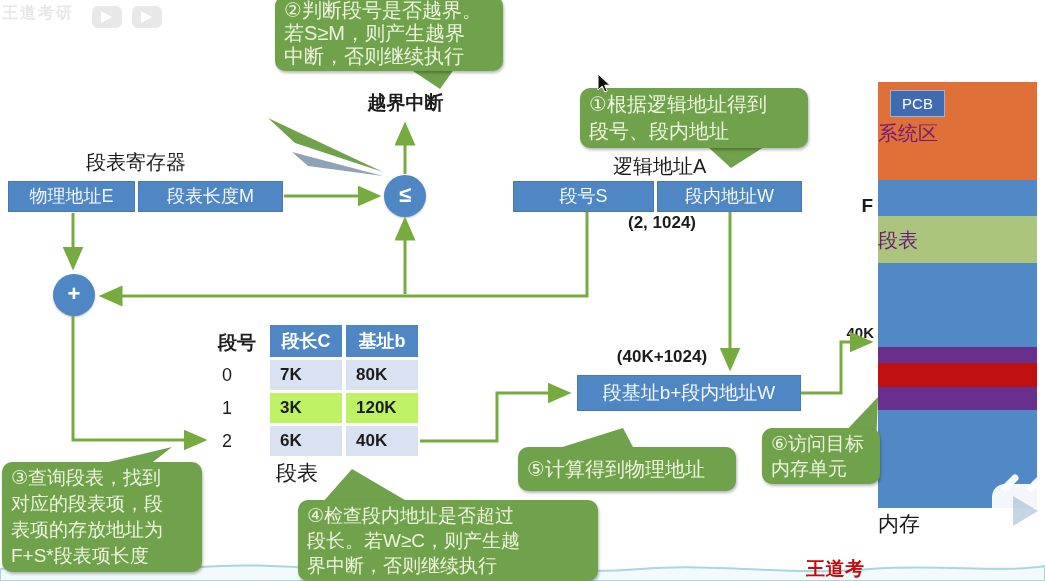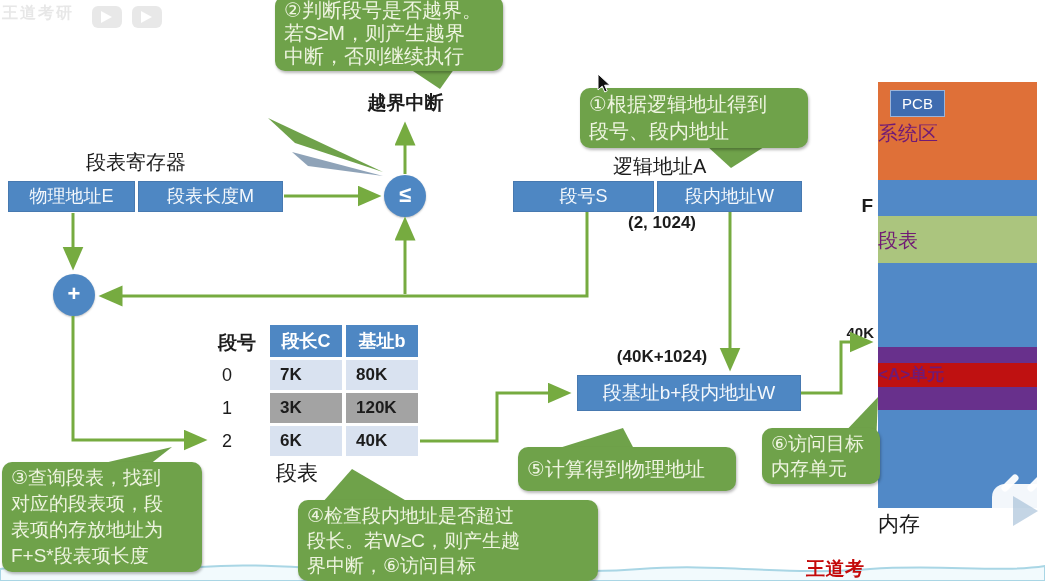--- a/index.html
+++ b/index.html
@@ -27,21 +27,21 @@
   .lbl.bold{font-weight:bold;}
 
   
   .segtable{display:grid;grid-template-columns:72px 72px;grid-auto-rows:auto;
     column-gap:4px;row-gap:3px;}
   .segtable .hcell{background:#4e87c3;color:#fff;font-weight:bold;font-size:18px;
     height:32px;line-height:32px;text-align:center;}
   .segtable .dcell{height:30px;line-height:30px;font-size:17px;font-weight:600;
     color:#1c1c1c;padding-left:10px;box-sizing:border-box;}
   .segtable .alt{background:#d9e2f0;}
-  .segtable .plain{background:#a3a3a3;}
+  .segtable .plain{background:#bef264;}
 
   
   #memcol{left:878px;top:82px;width:159px;height:426px;z-index:1;}
   .memsec{position:absolute;left:0;width:100%;}
   .memlabel{position:absolute;width:100%;color:#701a75;font-size:20px;}
 
   .footer-brand{color:#c40a0a;font-weight:bold;font-size:19px;letter-spacing:.5px;}
   .watermark{color:#d4d4d4;opacity:.55;font-weight:bold;font-size:16px;letter-spacing:2px;}
 </style>
 </head>
@@ -71,21 +71,20 @@
     <div class="memsec" style="top:181px;height:84px;background:#5189c7"></div>
     <div class="memsec" style="top:265px;height:16px;background:#68308c"></div>
     <div class="memsec" style="top:281px;height:24px;background:#bf1111"></div>
     <div class="memsec" style="top:305px;height:23px;background:#68308c"></div>
     <div class="memsec" style="top:328px;height:98px;background:#5189c7"></div>
 
     <div class="abs" style="left:12px;top:8px;width:55px;height:27px;background:#3f6cb0;
          box-shadow:inset 0 0 0 1px #9db4d8;color:#fff;font-size:15px;text-align:center;line-height:27px">PCB</div>
     <div class="memlabel" style="top:38px">系统区</div>
     <div class="memlabel" style="top:145px">段表</div>
-    <div class="memlabel" style="top:281px;font-size:17px;line-height:24px;font-weight:bold">&lt;A&gt;单元</div>
   </div>
 
   <div class="abs lbl bold" style="left:855px;top:195px;width:18px;text-align:right;font-size:19px">F</div>
   <div class="abs lbl bold" style="left:840px;top:324px;width:34px;text-align:right;font-size:15px">40K</div>
   <div class="abs lbl" style="left:878px;top:510px;width:159px;text-align:left;font-size:21px;z-index:1">内存</div>
 
   <div class="abs lbl" style="left:86px;top:149px;z-index:1">段表寄存器</div>
   <div class="abs bluebox" style="left:8px;top:181px;z-index:1">
     <div class="cell" style="width:127px">物理地址E</div>
     <div class="cell" style="width:145px">段表长度M</div>
@@ -155,21 +154,21 @@
 若S≥M，则产生越界
 中断，否则继续执行</div>
   <div class="abs bubble" style="left:580px;top:88px;width:210px;line-height:27px">①根据逻辑地址得到
 段号、段内地址</div>
   <div class="abs bubble small" style="left:2px;top:462px;width:182px;line-height:26px">③查询段表，找到
 对应的段表项，段
 表项的存放地址为
 F+S*段表项长度</div>
   <div class="abs bubble small" style="left:298px;top:500px;width:282px;line-height:25px">④检查段内地址是否超过
 段长。若W≥C，则产生越
-界中断，⑥访问目标</div>
+界中断，否则继续执行</div>
   <div class="abs bubble" style="left:518px;top:447px;width:200px;line-height:38px">⑤计算得到物理地址</div>
   <div class="abs bubble small" style="left:762px;top:428px;width:100px;line-height:25px">⑥访问目标
 内存单元</div>
 
   <div class="abs footer-brand" style="left:806px;top:556px;z-index:4">王道考研/CSKAOYAN.COM</div>
 
   <svg class="layer" width="1045" height="581" style="z-index:5;pointer-events:auto">
     <g>
       <line x1="1005" y1="488" x2="1015" y2="478" stroke="#ffffff" stroke-width="7" stroke-linecap="round" opacity="0.95"></line>
       <line x1="1041" y1="478" x2="1031" y2="488" stroke="#ffffff" stroke-width="7" stroke-linecap="round" opacity="0.95"></line>

